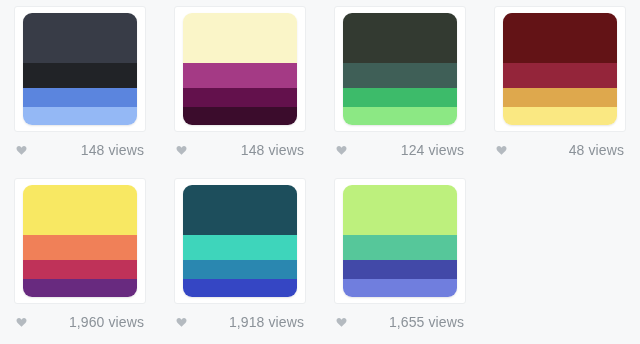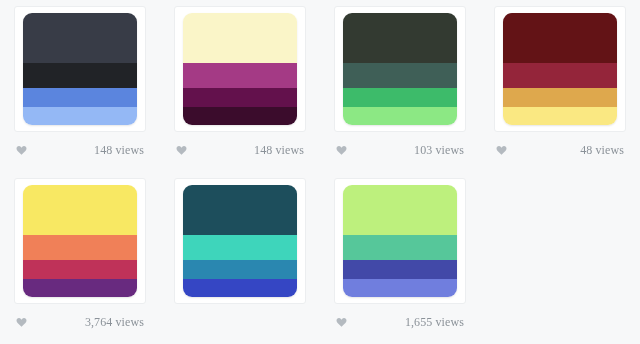--- a/index.html
+++ b/index.html
@@ -58,25 +58,24 @@
     justify-content: space-between;
     height: 28px;
     padding: 0 2px;
     margin-top: 4px;
   }
   .heart-icon {
     display: block;
     line-height: 0;
   }
   .views-label {
-    font-size: 12px;
+    font-size: 14px;
     color: #8b9299;
     letter-spacing: 0.1px;
     white-space: nowrap;
-    font-family: Liberation Serif, serif;
   }
 </style>
 </head>
 <body>
 
 <div id="gallery">
     <div class="palette-cell">
       <div class="palette-card">
         <div class="swatch">
           <div class="band" style="background: rgb(56, 60, 71); height: 45%;"></div>
@@ -114,21 +113,21 @@
           <div class="band" style="background: rgb(51, 58, 49); height: 45%;"></div>
           <div class="band" style="background: rgb(63, 95, 87); height: 22%;"></div>
           <div class="band" style="background: rgb(61, 187, 106); height: 17%;"></div>
           <div class="band" style="background: rgb(140, 232, 132); height: 16%;"></div>
         </div>
       </div>
       <div class="meta-row">
         <span class="heart-icon"><svg width="11" height="10" viewBox="0 0 24 22" aria-hidden="true">
             <path fill="#b4bac0" d="M12 21.5l-1.7-1.55C4.3 14.5 1 11.5 1 7.8 1 4.8 3.4 2.4 6.4 2.4c1.7 0 3.3.8 4.3 2.05l1.3 1.6 1.3-1.6c1-1.25 2.6-2.05 4.3-2.05 3 0 5.4 2.4 5.4 5.4 0 3.7-3.3 6.7-9.3 12.15L12 21.5z"></path>
           </svg></span>
-        <span class="views-label">103 views</span>
+        <span class="views-label">124 views</span>
       </div>
     </div>
     <div class="palette-cell">
       <div class="palette-card">
         <div class="swatch">
           <div class="band" style="background: rgb(99, 19, 22); height: 45%;"></div>
           <div class="band" style="background: rgb(148, 37, 58); height: 22%;"></div>
           <div class="band" style="background: rgb(222, 168, 77); height: 17%;"></div>
           <div class="band" style="background: rgb(250, 232, 130); height: 16%;"></div>
         </div>
@@ -146,31 +145,37 @@
           <div class="band" style="background: rgb(248, 232, 99); height: 45%;"></div>
           <div class="band" style="background: rgb(240, 128, 88); height: 22%;"></div>
           <div class="band" style="background: rgb(191, 50, 89); height: 17%;"></div>
           <div class="band" style="background: rgb(104, 42, 127); height: 16%;"></div>
         </div>
       </div>
       <div class="meta-row">
         <span class="heart-icon"><svg width="11" height="10" viewBox="0 0 24 22" aria-hidden="true">
             <path fill="#b4bac0" d="M12 21.5l-1.7-1.55C4.3 14.5 1 11.5 1 7.8 1 4.8 3.4 2.4 6.4 2.4c1.7 0 3.3.8 4.3 2.05l1.3 1.6 1.3-1.6c1-1.25 2.6-2.05 4.3-2.05 3 0 5.4 2.4 5.4 5.4 0 3.7-3.3 6.7-9.3 12.15L12 21.5z"></path>
           </svg></span>
-        <span class="views-label">3,764 views</span>
+        <span class="views-label">1,960 views</span>
       </div>
     </div>
     <div class="palette-cell">
       <div class="palette-card">
         <div class="swatch">
           <div class="band" style="background: rgb(29, 78, 92); height: 45%;"></div>
           <div class="band" style="background: rgb(62, 213, 187); height: 22%;"></div>
           <div class="band" style="background: rgb(42, 135, 176); height: 17%;"></div>
           <div class="band" style="background: rgb(53, 70, 196); height: 16%;"></div>
         </div>
+      </div>
+      <div class="meta-row">
+        <span class="heart-icon"><svg width="11" height="10" viewBox="0 0 24 22" aria-hidden="true">
+            <path fill="#b4bac0" d="M12 21.5l-1.7-1.55C4.3 14.5 1 11.5 1 7.8 1 4.8 3.4 2.4 6.4 2.4c1.7 0 3.3.8 4.3 2.05l1.3 1.6 1.3-1.6c1-1.25 2.6-2.05 4.3-2.05 3 0 5.4 2.4 5.4 5.4 0 3.7-3.3 6.7-9.3 12.15L12 21.5z"></path>
+          </svg></span>
+        <span class="views-label">1,918 views</span>
       </div>
     </div>
     <div class="palette-cell">
       <div class="palette-card">
         <div class="swatch">
           <div class="band" style="background: rgb(189, 240, 125); height: 45%;"></div>
           <div class="band" style="background: rgb(86, 199, 154); height: 22%;"></div>
           <div class="band" style="background: rgb(66, 73, 168); height: 17%;"></div>
           <div class="band" style="background: rgb(112, 126, 222); height: 16%;"></div>
         </div>

